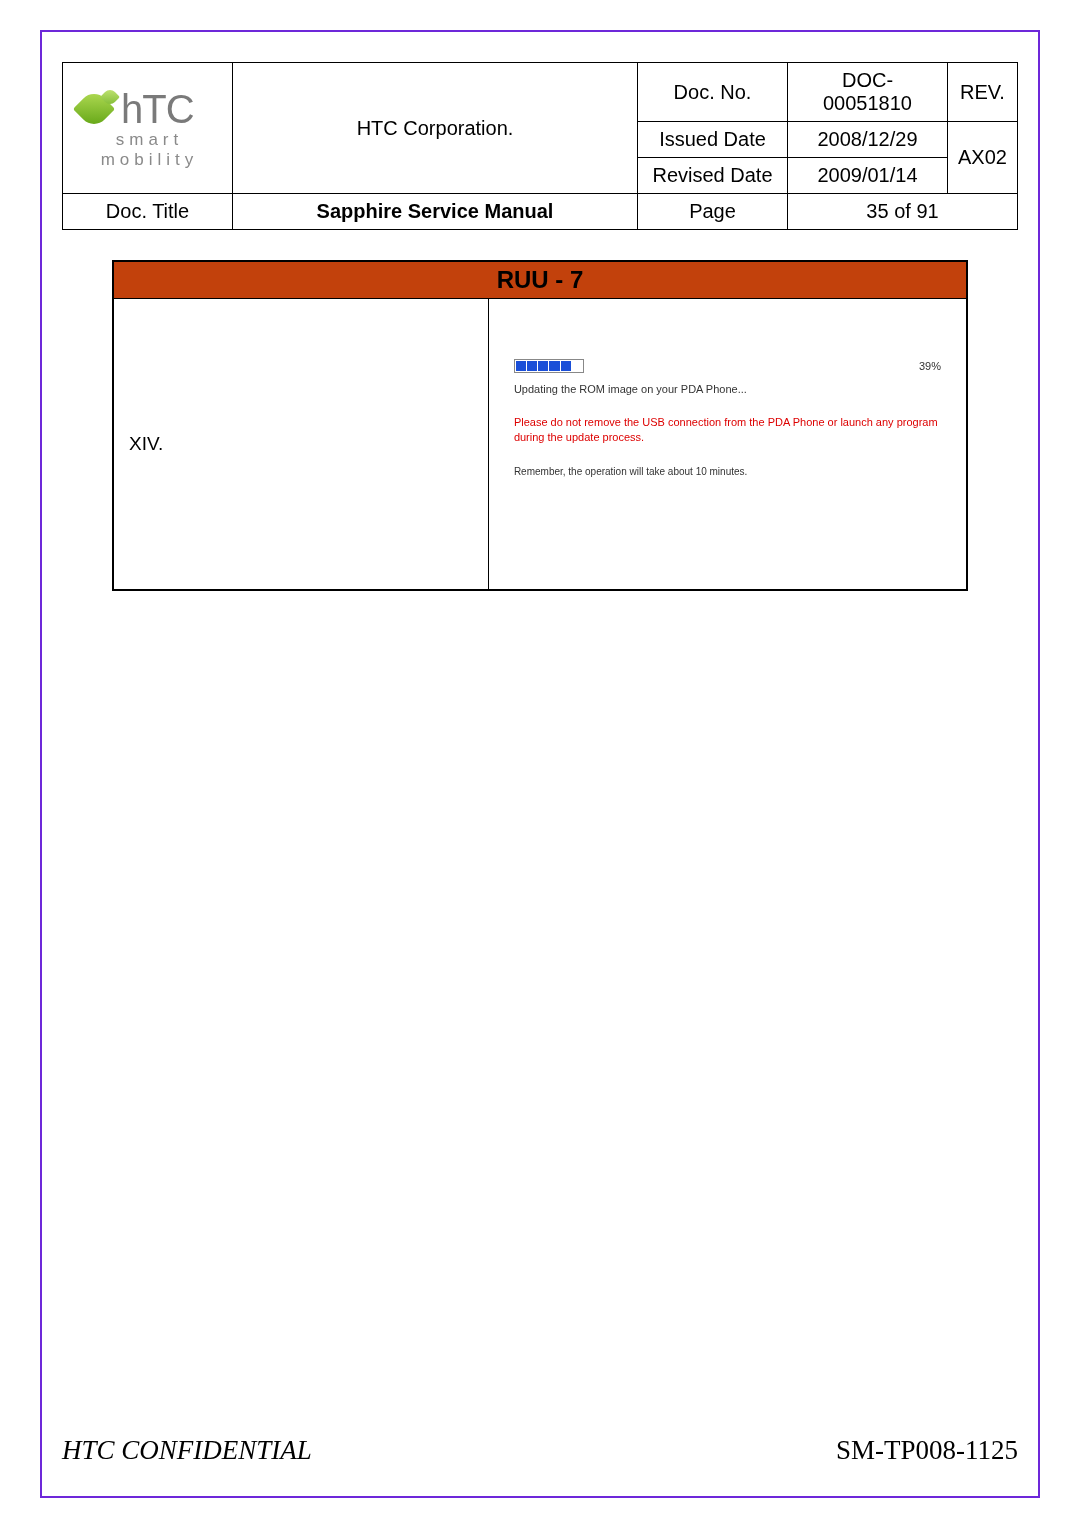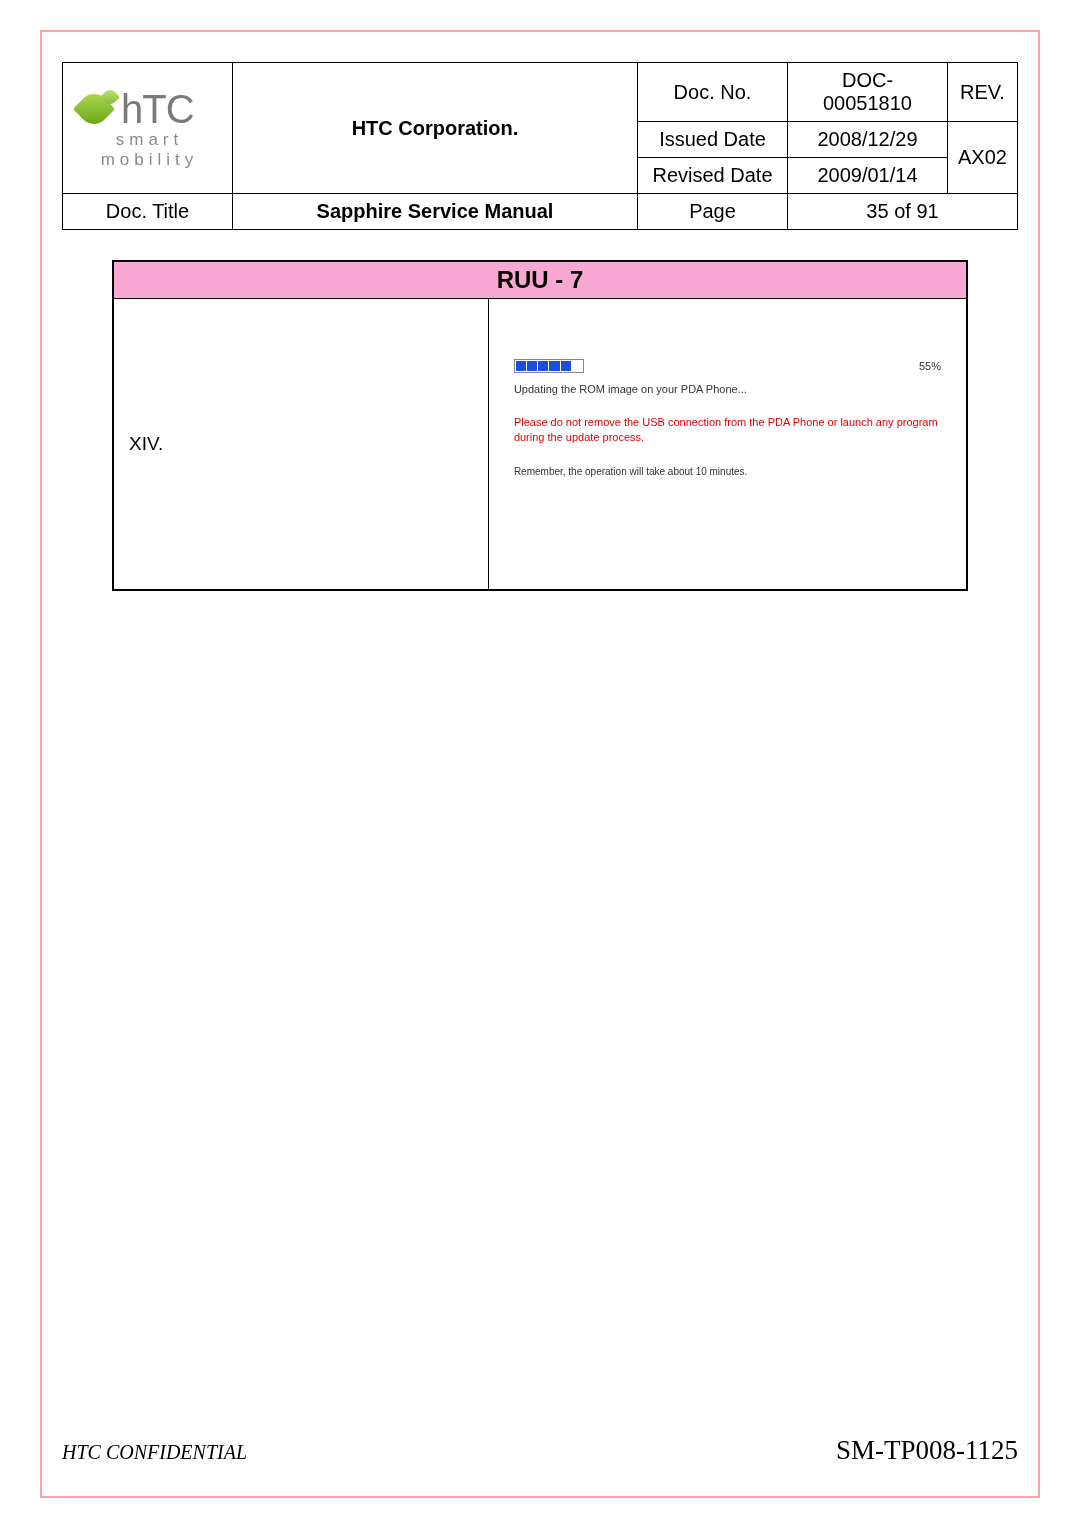--- a/index.html
+++ b/index.html
@@ -9,21 +9,21 @@
     width: 1080px;
     height: 1528px;
     position: relative;
   }
   .page-border {
     position: absolute;
     top: 30px;
     left: 40px;
     right: 40px;
     bottom: 30px;
-    border: 2px solid #fca5a5;
+    border: 2px solid #6d28d9;
     padding: 30px 20px 20px 20px;
   }
   .header-table {
     width: 100%;
     border-collapse: collapse;
   }
   .header-table td {
     border: 1.5px solid #000;
     padding: 6px 10px;
     font-size: 20px;
@@ -79,40 +79,40 @@
     margin-left: 6px;
   }
   .smart-mobility {
     font-size: 17px;
     color: #8a8a8a;
     letter-spacing: 5px;
     margin-top: -2px;
   }
   .corp-cell {
     font-size: 30px;
-    font-weight: 700;
+    font-weight: 400;
     text-align: center;
     margin-top: 8px;
   }
   .label-cell { width: 150px; font-size: 19px; }
   .value-cell { width: 160px; font-size: 19px; }
   .rev-cell { width: 70px; font-size: 19px; }
   .doc-title-cell {
     font-size: 24px;
     font-weight: bold;
     text-align: center;
   }
   .doc-title-label { width: 100px; font-size: 20px; text-align: center; }
 
   .ruu-box {
     margin: 30px 50px 0 50px;
     border: 2px solid #000;
   }
   .ruu-header {
-    background: #f9a8d4;
+    background: #c2410c;
     text-align: center;
     font-weight: bold;
     font-size: 24px;
     padding: 4px;
     border-bottom: 1.5px solid #000;
   }
   .ruu-body {
     display: flex;
     min-height: 290px;
   }
@@ -166,21 +166,21 @@
     position: absolute;
     bottom: 30px;
     left: 20px;
     right: 20px;
     display: flex;
     justify-content: space-between;
     align-items: baseline;
   }
   .confidential {
     font-style: italic;
-    font-size: 20px;
+    font-size: 27px;
     font-family: "Times New Roman", serif;
   }
   .sm-code {
     font-family: "Times New Roman", serif;
     font-size: 27px;
   }
 </style>
 </head>
 <body>
 
@@ -235,21 +235,21 @@
       <div class="ruu-right">
         <div class="progress-row">
           <div class="progress-bar">
             <div class="progress-seg"></div>
             <div class="progress-seg"></div>
             <div class="progress-seg"></div>
             <div class="progress-seg"></div>
             <div class="progress-seg"></div>
             <div class="progress-seg empty"></div>
           </div>
-          <span class="progress-pct">55%</span>
+          <span class="progress-pct">39%</span>
         </div>
         <div class="updating-text">Updating the ROM image on your PDA Phone...</div>
         <div class="warning-text">Please do not remove the USB connection from the PDA Phone or launch any program during the update process.</div>
         <div class="remember-text">Remember, the operation will take about 10 minutes.</div>
       </div>
     </div>
   </div>
 
   <div class="footer">
     <span class="confidential">HTC CONFIDENTIAL</span>

